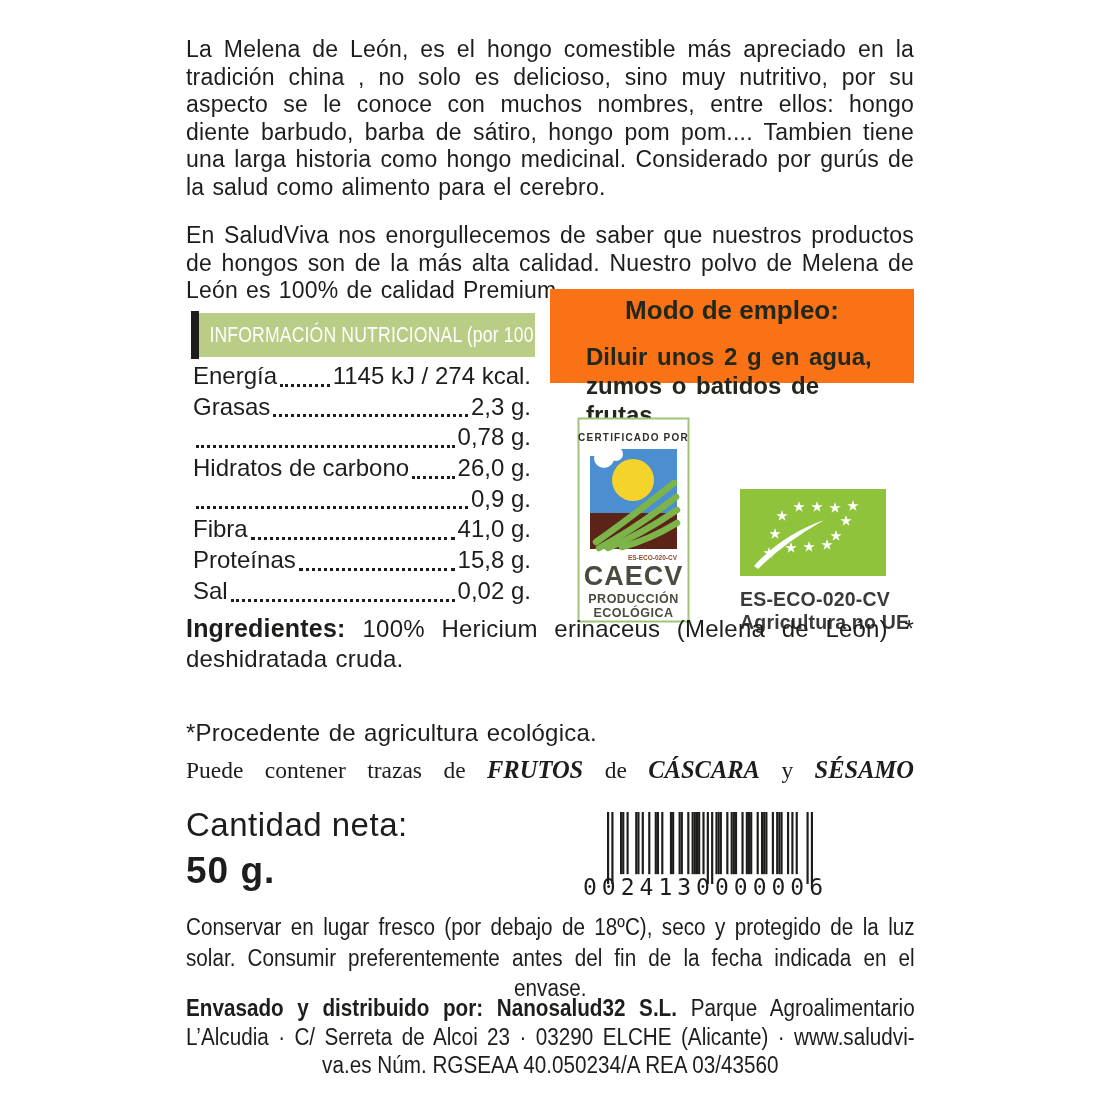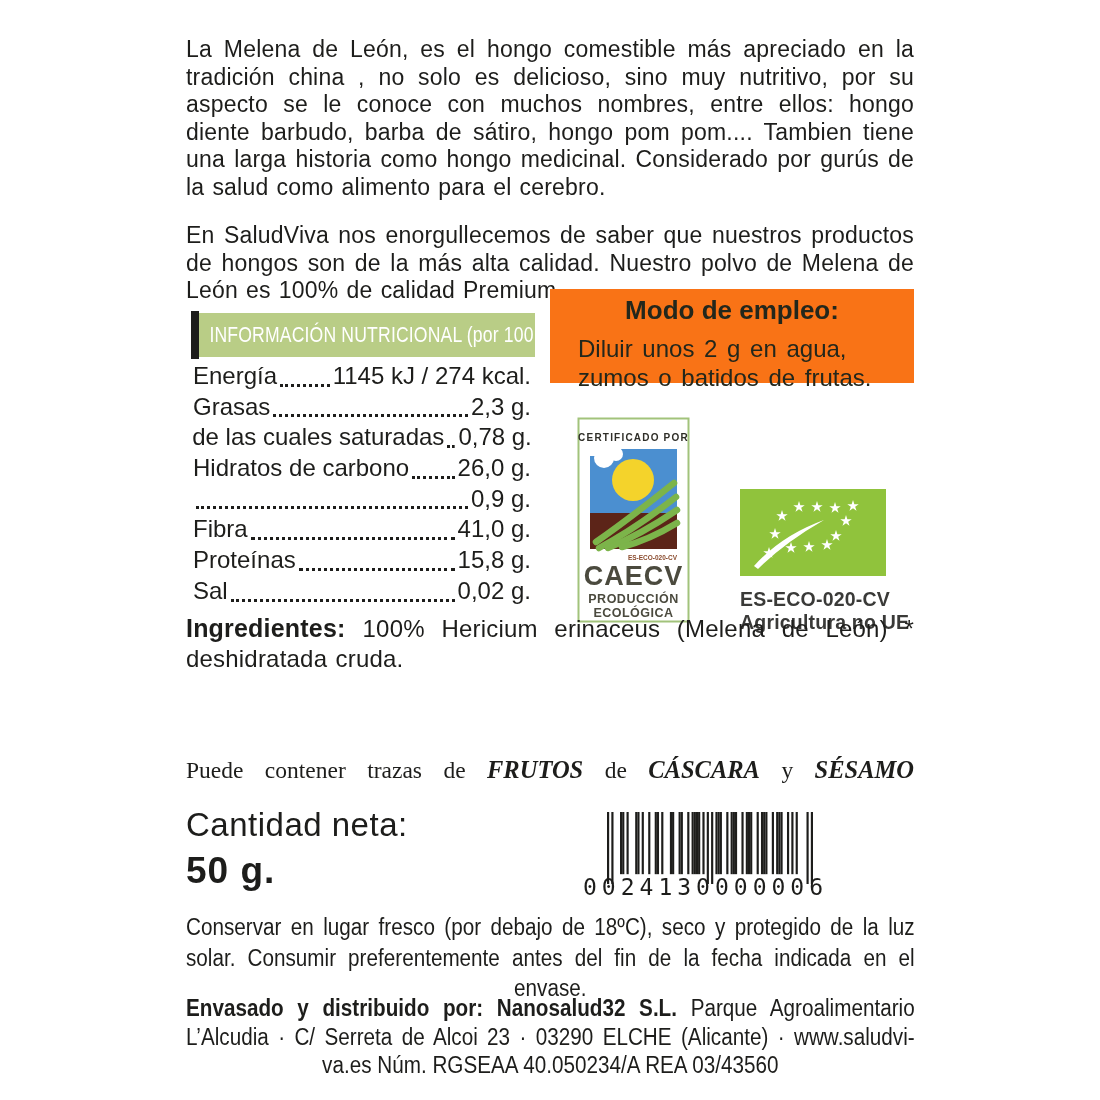--- a/index.html
+++ b/index.html
@@ -3,21 +3,21 @@
 <meta charset="utf-8">
 <style>
   html,body{margin:0;padding:0;background:#ffffff;}
   .page{position:relative;width:1064px;height:1100px;background:#fff;
         font-family:"Liberation Sans",sans-serif;color:#1d1d1b;overflow:hidden;}
   .abs{position:absolute;}
   .para{margin:0;font-size:23px;line-height:27.6px;text-align:justify;letter-spacing:.2px;word-spacing:1.5px;}
   
   .modo-box{background:#f97316;}
   .modo-title{font-weight:bold;font-size:26px;text-align:center;margin:6px 0 2px 0;color:#23271c;}
-  .modo-body{font-size:24px;line-height:29px;margin:8px;padding:0 10px 0 20px;word-spacing:3px;color:#23271c;}
+  .modo-body{font-size:24px;line-height:29px;margin:16px;padding:0 10px 0 20px;word-spacing:3px;color:#23271c;font-weight:bold;}
   
   .nutri-header{height:44px;}
   .nh-bar{position:absolute;left:0;top:-2px;width:8px;height:48px;background:#1d1d1b;}
   .nh-panel{position:absolute;left:8px;top:0;right:0;height:44px;background:#b9cd86;overflow:hidden;white-space:nowrap;}
   .nh-text{display:inline-block;color:#fff;font-size:22px;line-height:44px;padding-left:13px;
            transform:scaleX(.8);transform-origin:left center;letter-spacing:.2px;}
   
   .nutri-table{width:338px;}
   .nrow{display:flex;align-items:baseline;height:30.7px;font-size:24px;white-space:nowrap;justify-content:center;}
   .ndots{flex:1;border-bottom:3px dotted #1d1d1b;margin:0 3px;align-self:flex-end;margin-bottom:6px;min-width:8px;}
@@ -69,21 +69,20 @@
       <span>Energía</span>
       <span class="ndots"></span>
       <span class="nval">1145 kJ / 274 kcal.</span>
     </div>
     <div class="nrow">
       <span>Grasas</span>
       <span class="ndots"></span>
       <span class="nval">2,3 g.</span>
     </div>
     <div class="nrow">
-      <span>de las cuales saturadas</span>
       <span class="ndots"></span>
       <span class="nval">0,78 g.</span>
     </div>
     <div class="nrow">
       <span>Hidratos de carbono</span>
       <span class="ndots"></span>
       <span class="nval">26,0 g.</span>
     </div>
     <div class="nrow">
       <span class="ndots"></span>
@@ -156,20 +155,21 @@
     <div class="eu-codes">
       <div>ES-ECO-020-CV</div>
       <div>Agricultura no UE</div>
     </div>
   </div>
 
   <p class="para abs" style="left:186px;top:613px;width:728px;font-size:24px;line-height:30px;">
     <span class="ing-title">Ingredientes: </span><span>100% Hericium erinaceus (Melena de León) * deshidratada cruda.</span>
   </p>
 
+  <p class="para abs" style="left:186px;top:719px;width:728px;font-size:24px;text-align:left;">*Procedente de agricultura ecológica.</p>
 
   <p class="allergen abs" style="left:186px;top:756px;width:728px;font-family:Liberation Serif, serif;">
     <span>Puede contener trazas de </span><b>FRUTOS</b><span> de </span><b>CÁSCARA</b><span> y </span><b>SÉSAMO</b>
   </p>
 
   <div class="cant abs" style="left:186px;top:806px;width:370px;">
     <div class="cant-label">Cantidad neta:</div>
     <div class="cant-value">50 g.</div>
   </div>
 

